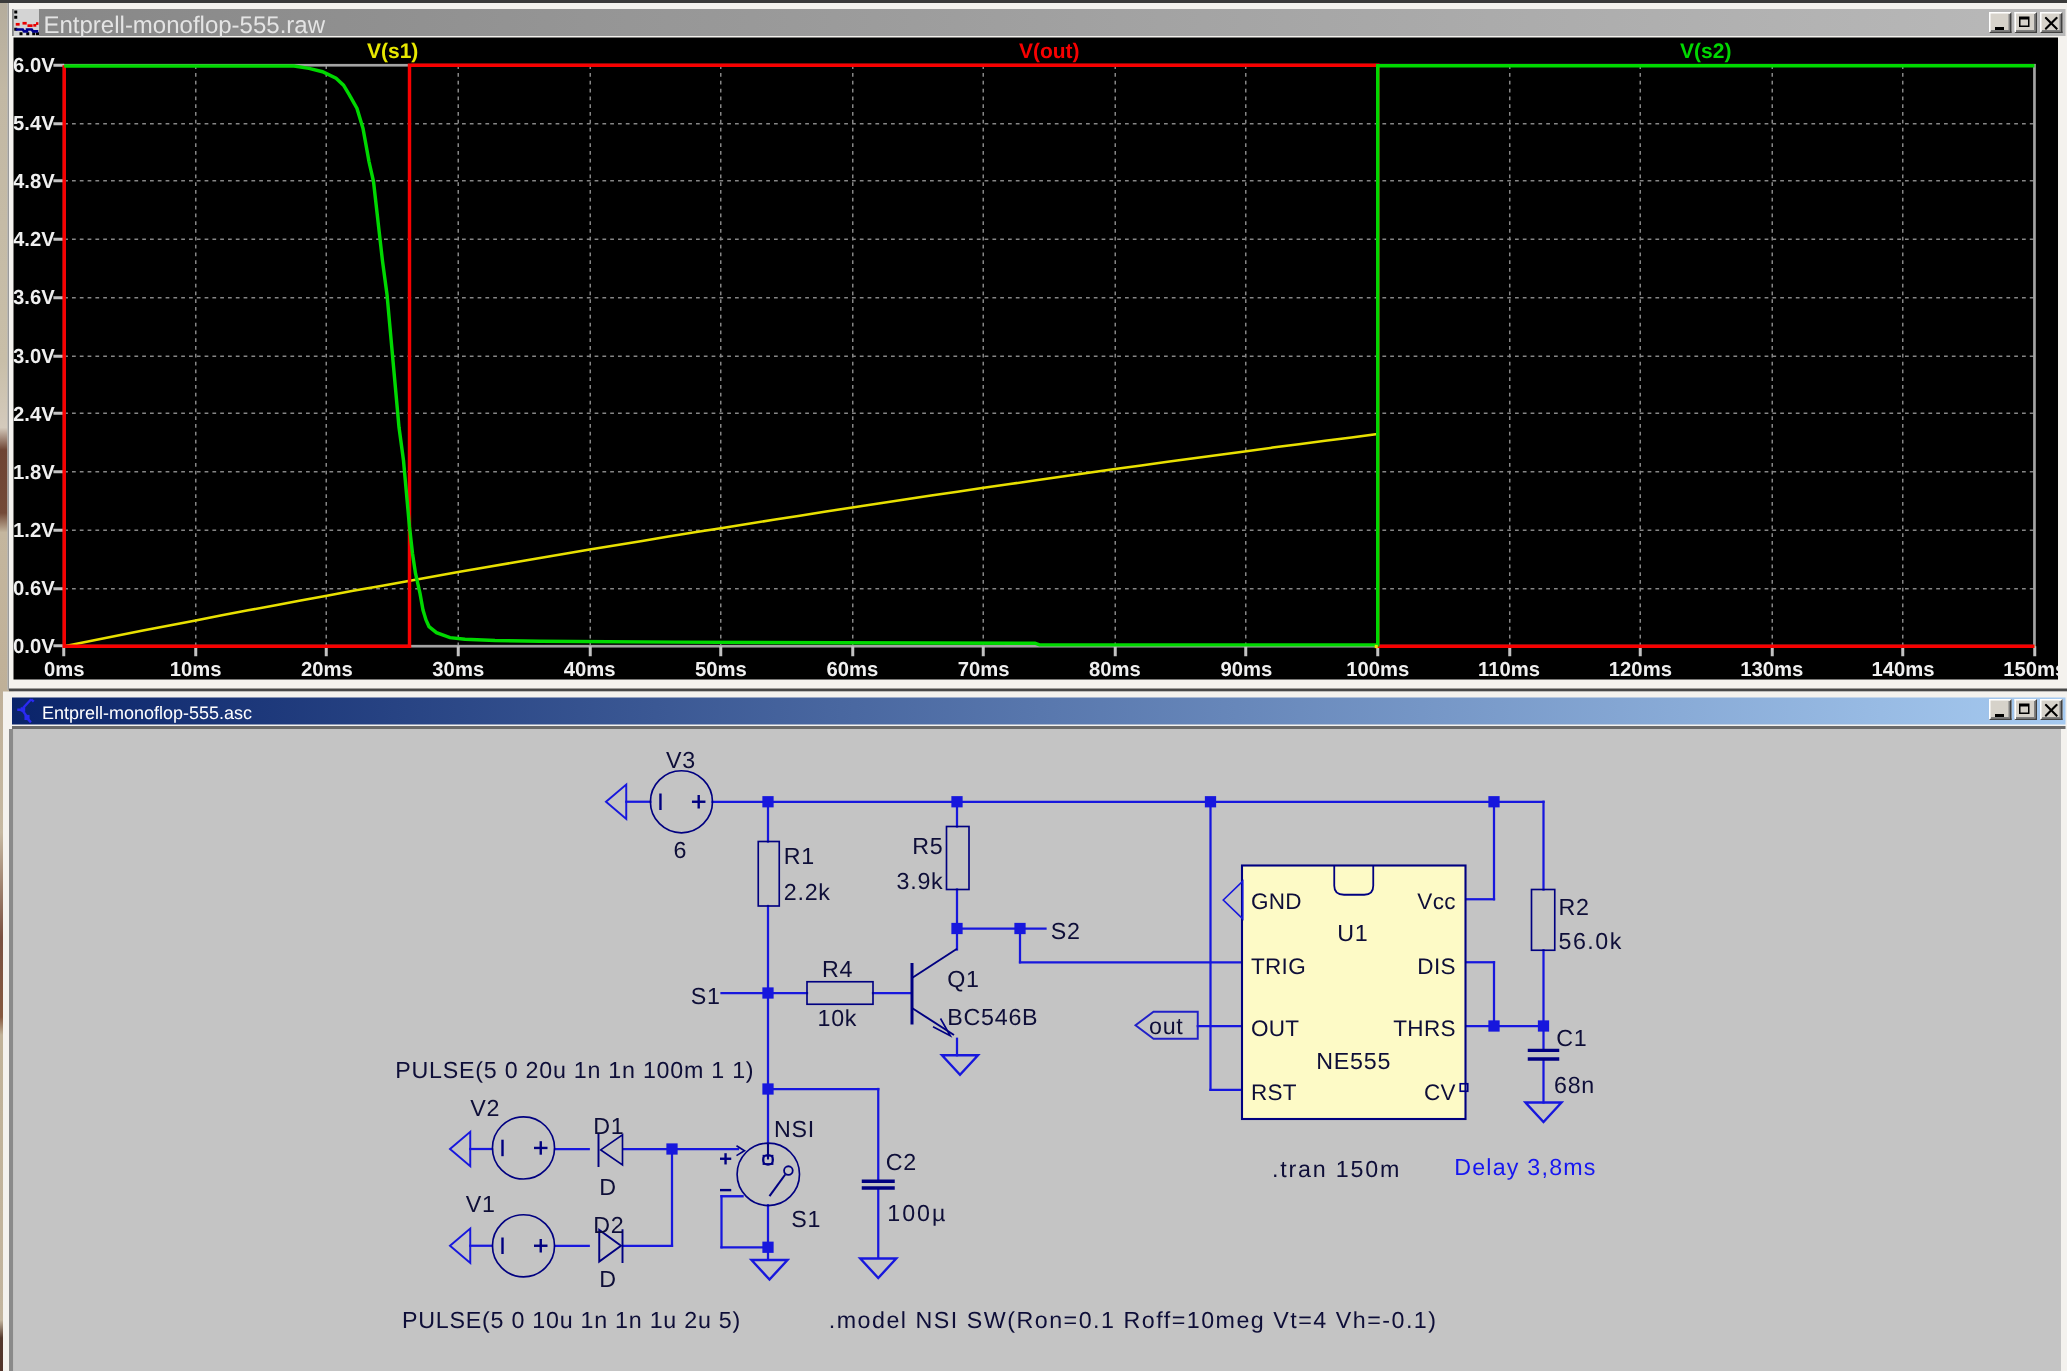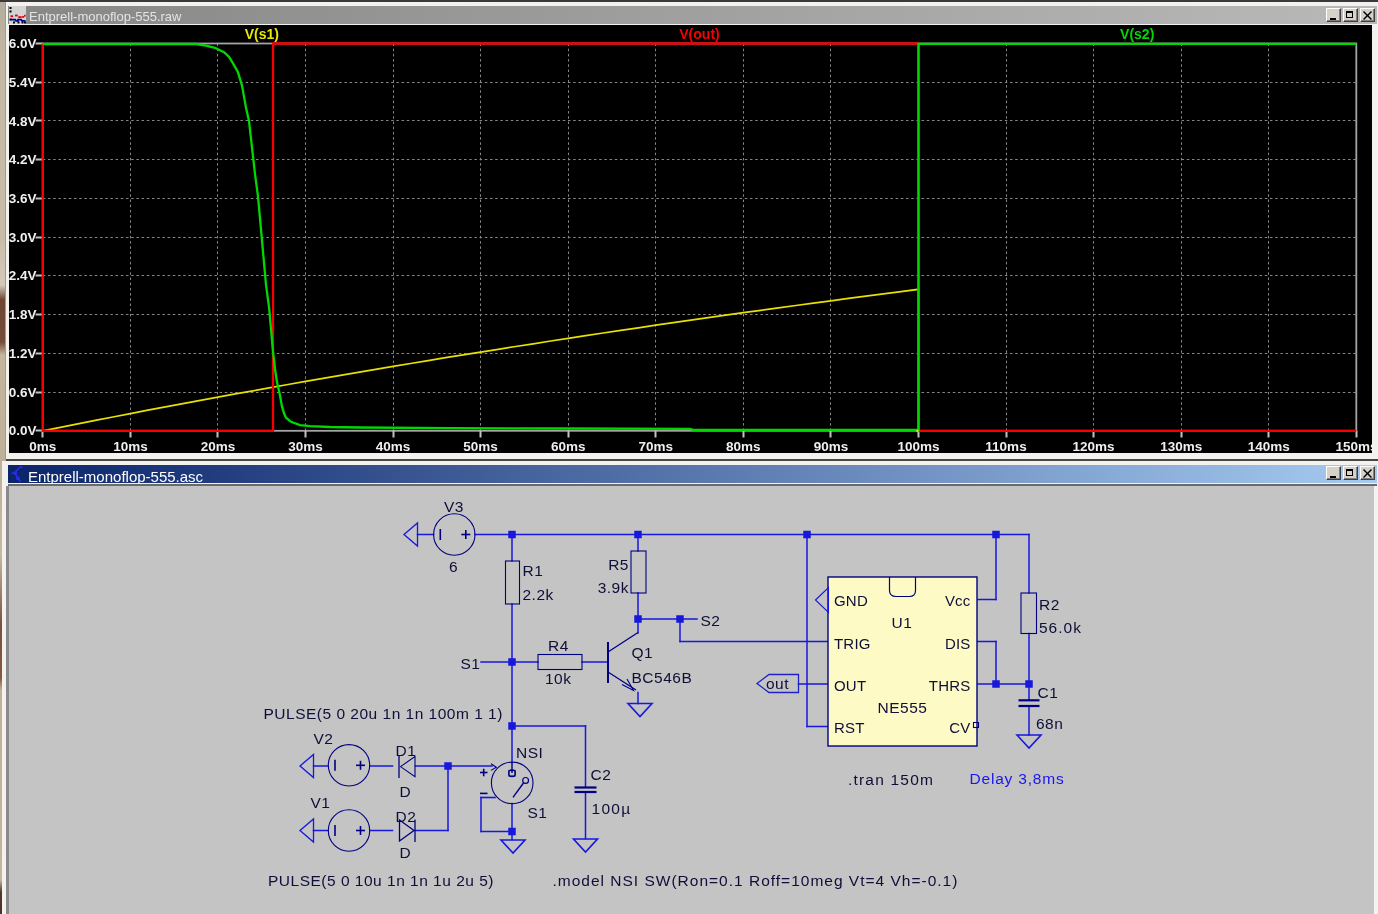--- a/index.html
+++ b/index.html
@@ -25,21 +25,21 @@
 </g>
 <g fill="#e80000">
 <rect x="1.5" y="9.3" width="2.6" height="1.8"></rect>
       <rect x="6" y="8.6" width="2.8" height="1.8"></rect>
       <rect x="9.3" y="10.2" width="3.4" height="1.8"></rect>
       <rect x="13.2" y="10" width="2" height="1.8"></rect>
       <rect x="15" y="8.8" width="1.6" height="1.8"></rect>
 </g>
 <path d="M1.5 13.7 H6.2 L7 14.9 H9 V13.7 H12.2 L13 14.9 H16.5" fill="none" stroke="#00008c" stroke-width="1.7"></path>
 </svg>
-<div class="abs" style="left:29px;top:9px;font-size:13px;color:#e4e4e4">Entprell-monoflop-555.raw</div>
+<div class="abs" style="left:29px;top:9px;font-size:16px;color:#e4e4e4">Entprell-monoflop-555.raw</div>
 <div style="position:absolute;left:1326px;top:8px;width:15px;height:14px;background:#d6d2ca;border-top:1px solid #fff;border-left:1px solid #fff;border-right:1px solid #404040;border-bottom:1px solid #404040;box-shadow:inset -1px -1px 0 #808080">
     <div style="position:absolute;left:3px;top:9px;width:6px;height:2px;background:#000"></div>
   </div>
 <div style="position:absolute;left:1343px;top:8px;width:15px;height:14px;background:#d6d2ca;border-top:1px solid #fff;border-left:1px solid #fff;border-right:1px solid #404040;border-bottom:1px solid #404040;box-shadow:inset -1px -1px 0 #808080">
     <div style="position:absolute;left:2px;top:2px;width:7px;height:7px;border:1px solid #000;border-top-width:2px"></div>
   </div>
 <div style="position:absolute;left:1360px;top:8px;width:15px;height:14px;background:#d6d2ca;border-top:1px solid #fff;border-left:1px solid #fff;border-right:1px solid #404040;border-bottom:1px solid #404040;box-shadow:inset -1px -1px 0 #808080">
     <svg style="position:absolute;left:2px;top:2px" width="9" height="9" viewBox="0 0 9 9">
       <path d="M1 0 L4.5 3.5 L8 0 L9 1 L5.5 4.5 L9 8 L8 9 L4.5 5.5 L1 9 L0 8 L3.5 4.5 L0 1 Z" fill="#000"></path>
     </svg>
@@ -149,21 +149,21 @@
 <g stroke="#2a2af2" fill="#2a2af2">
 <line x1="1.5" y1="8.2" x2="5" y2="8.2" stroke-width="1.6"></line>
 <rect x="3.8" y="6.5" width="3" height="3" stroke="none"></rect>
 <line x1="5.5" y1="6.8" x2="10.8" y2="1.2" stroke-width="1.6"></line>
 <line x1="10.8" y1="1.2" x2="12.5" y2="2.8" stroke-width="1.6"></line>
 <line x1="5.2" y1="8.8" x2="7.8" y2="12.6" stroke-width="1.6"></line>
 <rect x="6.3" y="11.6" width="3.4" height="3.4" stroke="none"></rect>
 <line x1="8.8" y1="14.6" x2="10.6" y2="16.6" stroke-width="1.6"></line>
 </g>
 </svg>
-<div class="abs" style="left:28px;top:468px;font-size:15px;color:#fff">Entprell-monoflop-555.asc</div>
+<div class="abs" style="left:28px;top:468px;font-size:12px;color:#fff">Entprell-monoflop-555.asc</div>
 <div style="position:absolute;left:1326px;top:466px;width:15px;height:14px;background:#d6d2ca;border-top:1px solid #fff;border-left:1px solid #fff;border-right:1px solid #404040;border-bottom:1px solid #404040;box-shadow:inset -1px -1px 0 #808080">
     <div style="position:absolute;left:3px;top:9px;width:6px;height:2px;background:#000"></div>
   </div>
 <div style="position:absolute;left:1343px;top:466px;width:15px;height:14px;background:#d6d2ca;border-top:1px solid #fff;border-left:1px solid #fff;border-right:1px solid #404040;border-bottom:1px solid #404040;box-shadow:inset -1px -1px 0 #808080">
     <div style="position:absolute;left:2px;top:2px;width:7px;height:7px;border:1px solid #000;border-top-width:2px"></div>
   </div>
 <div style="position:absolute;left:1360px;top:466px;width:15px;height:14px;background:#d6d2ca;border-top:1px solid #fff;border-left:1px solid #fff;border-right:1px solid #404040;border-bottom:1px solid #404040;box-shadow:inset -1px -1px 0 #808080">
     <svg style="position:absolute;left:2px;top:2px" width="9" height="9" viewBox="0 0 9 9">
       <path d="M1 0 L4.5 3.5 L8 0 L9 1 L5.5 4.5 L9 8 L8 9 L4.5 5.5 L1 9 L0 8 L3.5 4.5 L0 1 Z" fill="#000"></path>
     </svg>

